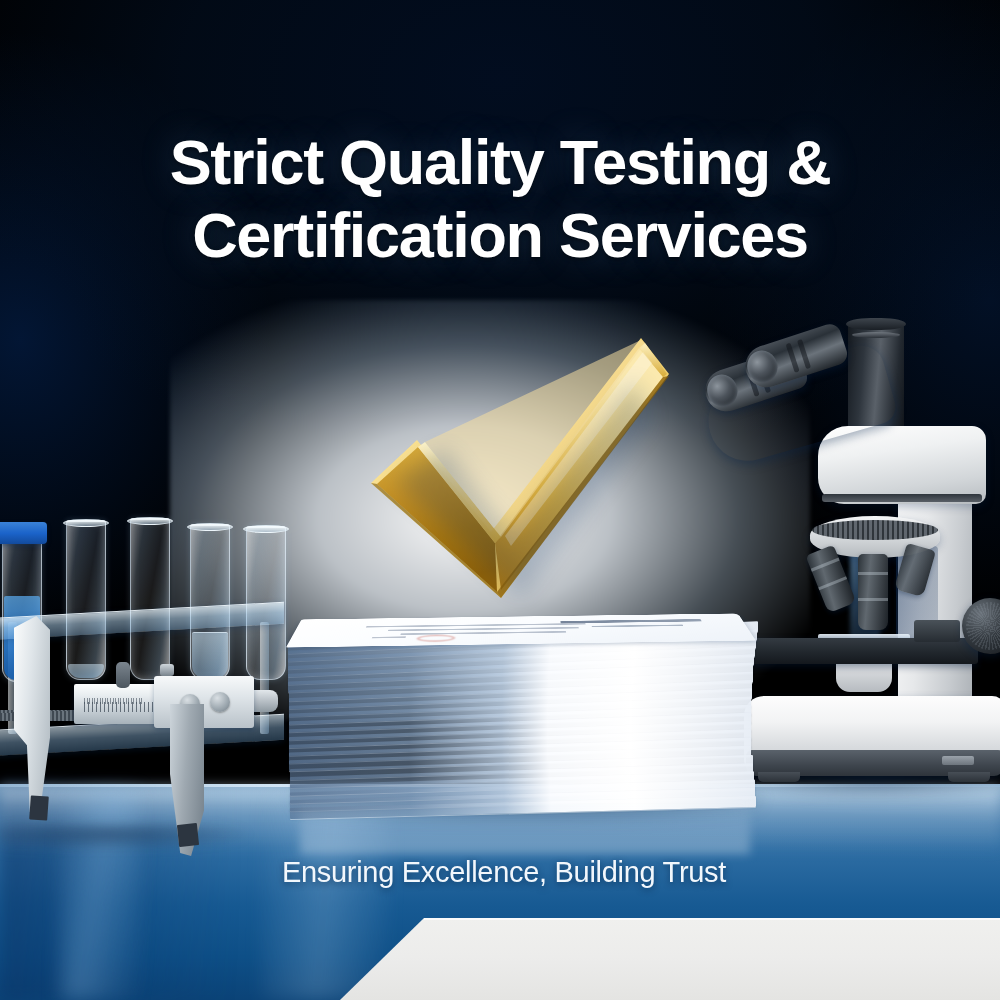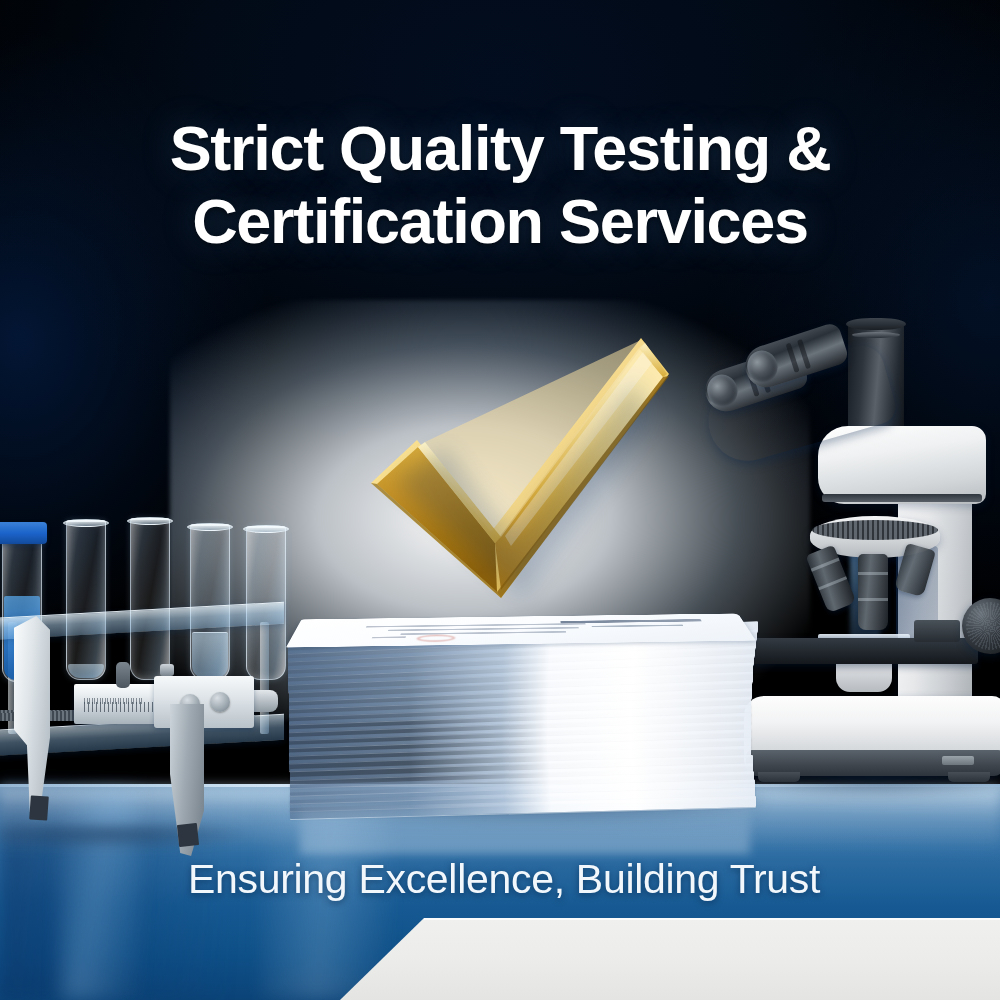--- a/index.html
+++ b/index.html
@@ -67,31 +67,31 @@
     background:linear-gradient(180deg, #f0f0ee 0%, #ececeb 48%, #e4e4e2 100%);
     clip-path:polygon(424px 0, 1000px 0, 1000px 82px, 340px 82px);
   }
   .banner-top {
     position:absolute; left:424px; top:918px; width:576px; height:2px;
     background:rgba(255,255,255,0.75);
   }
 
   
   .headline {
-    position:absolute; left:0; right:0; top:112px;
+    position:absolute; left:0; right:0; top:126px;
     text-align:center; color:#ffffff;
     font-size:63px; font-weight:bold; line-height:1.16;
     letter-spacing:-1.3px;
     text-shadow:0 2px 5px rgba(0,0,0,0.45), 0 0 34px rgba(120,170,225,0.25);
     white-space:pre-line;
   }
   .subtitle {
     position:absolute; left:8px; right:0; top:856px;
     text-align:center; color:#f2f7fc;
-    font-size:41px; font-weight:normal; letter-spacing:-0.3px;
+    font-size:29px; font-weight:normal; letter-spacing:-0.3px;
     text-shadow:0 2px 6px rgba(4,30,60,0.55);
   }
 
   
   #check-wrap { position:absolute; left:355px; top:330px; width:330px; height:280px; }
   .check-shadow {
     position:absolute; left:28px; top:40px; width:280px; height:232px;
     filter:blur(11px); opacity:0.40;
   }
 

